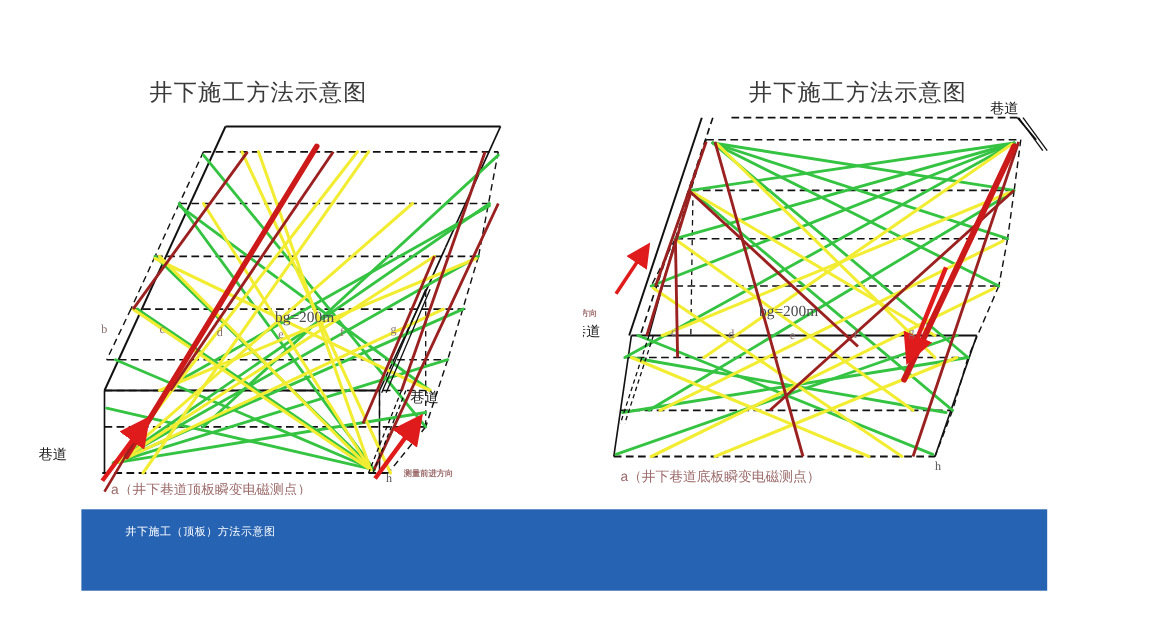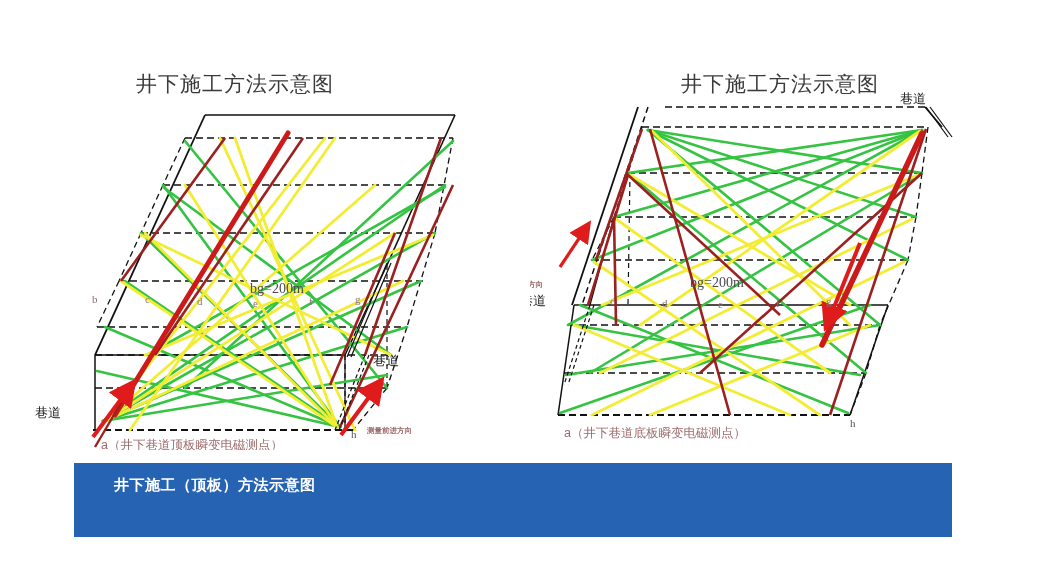--- a/index.html
+++ b/index.html
@@ -70,22 +70,22 @@
   #caption-bar {
     position: absolute;
     left: 74px;
     top: 463px;
     width: 878px;
     height: 74px;
   }
   .cap-text {
     position: absolute;
     top: 13px;
-    font-size: 15px;
-    font-weight: bold;
+    font-size: 10px;
+    font-weight: normal;
     color: #ffffff;
     letter-spacing: 0.5px;
     white-space: nowrap;
   }
   #caption-left  { left: 40px; }
   #caption-right { left: 520px; }
 </style>
 </head>
 <body>
 

